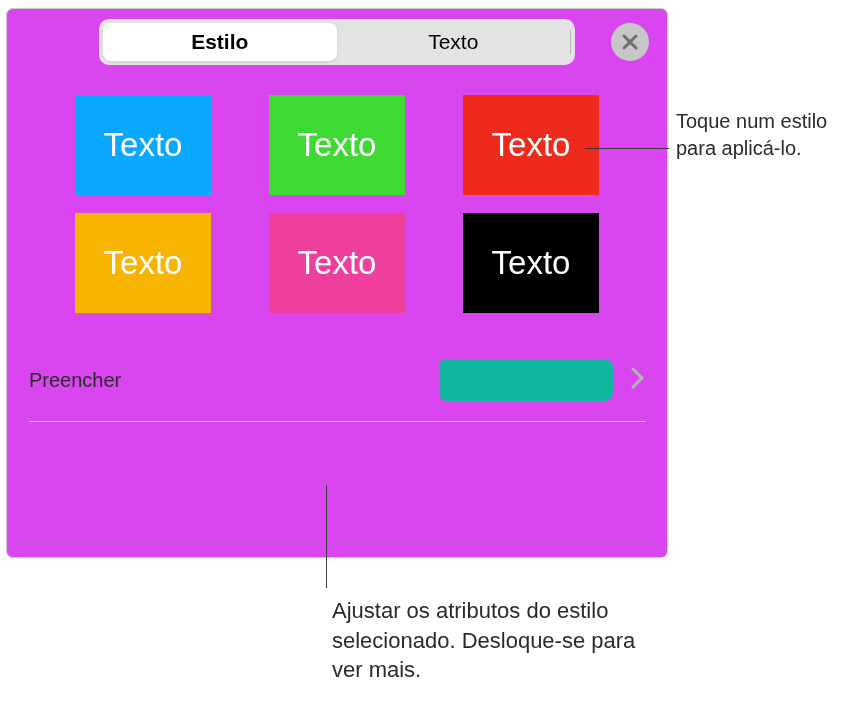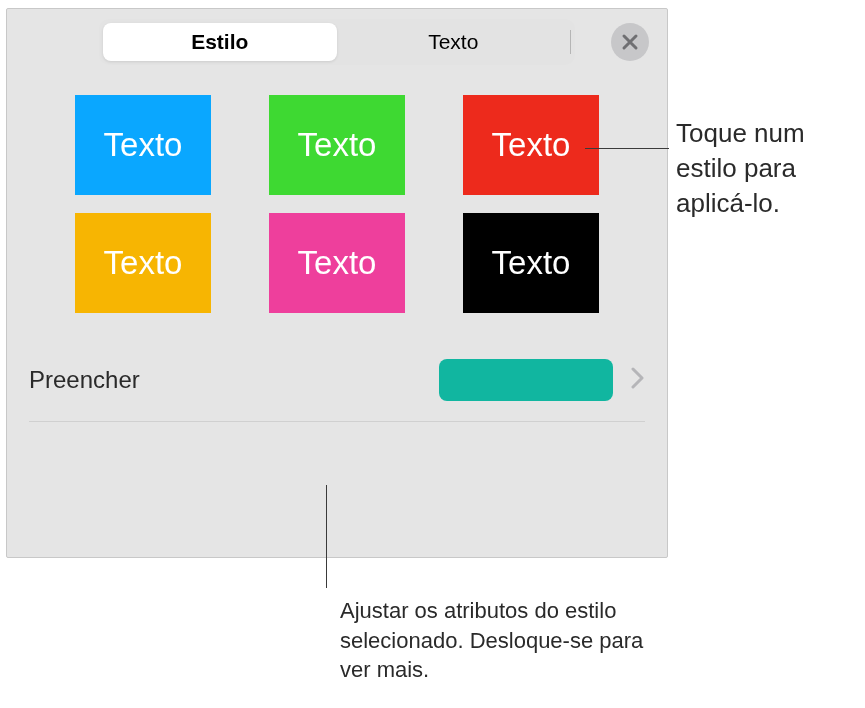--- a/index.html
+++ b/index.html
@@ -13,23 +13,23 @@
       width: 865px;
       height: 708px;
       position: relative;
     }
     .panel {
       position: absolute;
       left: 6px;
       top: 8px;
       width: 662px;
       height: 550px;
-      background: #e5e5e5;
+      background: #d946ef;
       border: 1px solid #c8c8c8;
-      border-radius: 2px;
+      border-radius: 7px;
     }
     .tab-bar {
       position: relative;
       margin: 10px auto 0 auto;
       width: 476px;
       height: 46px;
       background: #e3e3e3;
       border-radius: 10px;
       display: flex;
       align-items: center;
@@ -96,21 +96,21 @@
       cursor: pointer;
     }
     .row {
       display: flex;
       align-items: center;
       justify-content: space-between;
       padding: 0 22px 0 22px;
       height: 82px;
     }
     .row-label {
-      font-size: 24px;
+      font-size: 20px;
       color: #2a2a2a;
     }
     .divider {
       height: 1px;
       background: #d0d0d0;
       margin: 0 22px;
     }
     .fill-right {
       display: flex;
       align-items: center;
@@ -143,35 +143,34 @@
       top: 2px;
       width: 38px;
       height: 38px;
       background: #ffffff;
       border-radius: 50%;
       box-shadow: 0 2px 4px rgba(0,0,0,0.25), 0 0 1px rgba(0,0,0,0.15);
     }
     .callout-right {
       position: absolute;
       left: 676px;
-      top: 116px;
+      top: 108px;
       width: 180px;
-      font-size: 26px;
+      font-size: 20px;
       line-height: 1.35;
       color: #2a2a2a;
     }
     .callout-bottom {
       position: absolute;
       left: 332px;
       top: 596px;
       width: 320px;
       font-size: 22px;
       line-height: 1.35;
       color: #2a2a2a;
-      margin-left: 8px;
     }
     .callout-line-1 {
       position: absolute;
       left: 585px;
       top: 148px;
       width: 84px;
       height: 1px;
       background: #3a3a3a;
     }
     .callout-line-2 {

